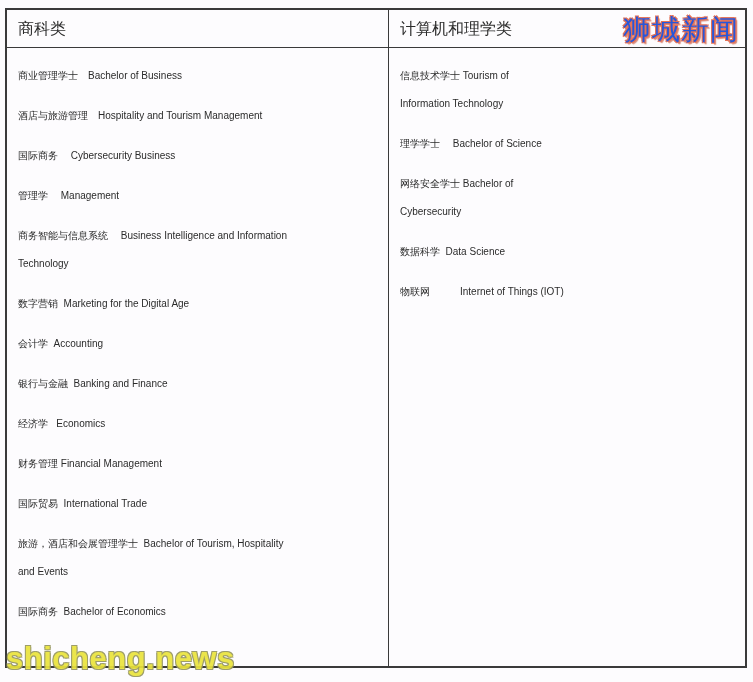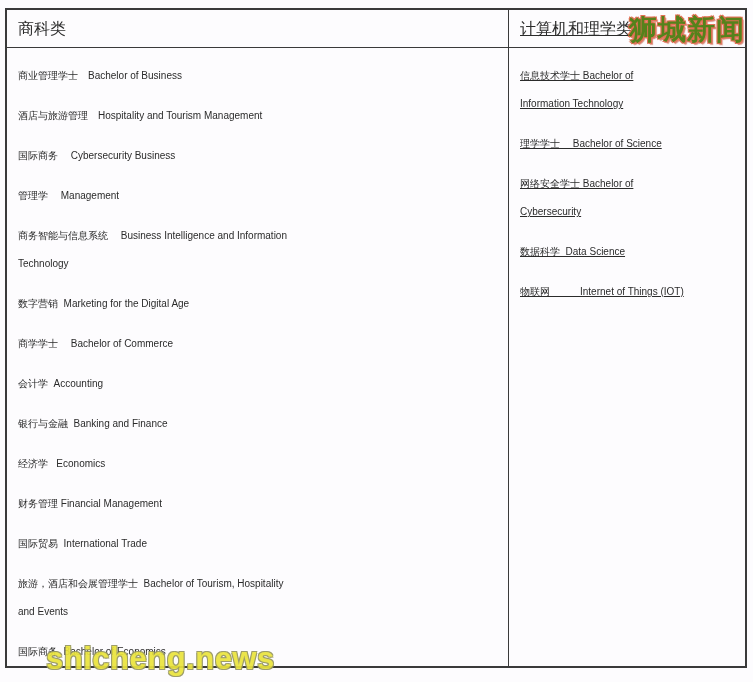--- a/index.html
+++ b/index.html
@@ -24,26 +24,25 @@
     box-sizing: border-box;
     border: 2px solid #3a3a3a;
     display: flex;
     background: transparent;
   }
   .col {
     box-sizing: border-box;
     height: 100%;
   }
   .col-left {
-    width: 502px;
+    width: 382px;
     border-right: 1.5px solid #3a3a3a;
   }
   .col-right {
     flex: 1;
-    text-decoration: underline;
   }
   .header-cell {
     box-sizing: border-box;
     height: 38px;
     line-height: 30px;
     padding: 4px 0 0 11px;
     border-bottom: 1.5px solid #3a3a3a;
     font-size: 16px;
   }
   .body-cell {
@@ -51,25 +50,25 @@
   }
   .item {
     margin: 12px 0 10px 0;
     font-size: 10px;
     line-height: 28px;
     white-space: pre;
   }
   .wm-top-right {
     position: absolute;
     top: 11px;
-    right: 8px;
+    right: 14px;
     font-size: 28px;
-    font-weight: bold;
+    font-weight: normal;
     letter-spacing: 1px;
-    color: #4d7c0f;
+    color: #1d4ed8;
     text-shadow:
       -1px -1px 0 #e26a4e,
        1px -1px 0 #e26a4e,
       -1px  1px 0 #e26a4e,
        1px  1px 0 #e26a4e,
        2px  2px 1px rgba(200, 90, 64, 0.75);
     opacity: 0.95;
   }
   .wm-bottom-left {
     position: absolute;
@@ -78,54 +77,52 @@
     font-size: 31px;
     font-weight: bold;
     letter-spacing: 0.5px;
     color: #eae43c;
     text-shadow:
       -1px -1px 0 #96965e,
        1px -1px 0 #96965e,
       -1px  1px 0 #96965e,
        1px  1px 0 #96965e;
     opacity: 0.92;
-    padding-left: 40px;
   }
 </style>
 </head>
 <body>
 
 <div class="programs-table">
 
   <div class="col col-left">
     <div class="header-cell">商科类</div>
     <div class="body-cell">
       <p class="item">商业管理学士　Bachelor of Business</p>
       <p class="item">酒店与旅游管理　Hospitality and Tourism Management</p>
       <p class="item">国际商务　 Cybersecurity Business</p>
       <p class="item">管理学　 Management</p>
       <p class="item">商务智能与信息系统　 Business Intelligence and Information
 Technology</p>
       <p class="item">数字营销  Marketing for the Digital Age</p>
-      <p class="item">商学学士　 Bachelor of Commerce</p>
       <p class="item">会计学  Accounting</p>
       <p class="item">银行与金融  Banking and Finance</p>
       <p class="item">经济学   Economics</p>
       <p class="item">财务管理 Financial Management</p>
       <p class="item">国际贸易  International Trade</p>
       <p class="item">旅游，酒店和会展管理学士  Bachelor of Tourism, Hospitality
 and Events</p>
       <p class="item">国际商务  Bachelor of Economics</p>
     </div>
   </div>
 
   <div class="col col-right">
     <div class="header-cell">计算机和理学类</div>
     <div class="body-cell">
-      <p class="item">信息技术学士 Bachelor of
+      <p class="item">信息技术学士 Tourism of
 Information Technology</p>
       <p class="item">理学学士　 Bachelor of Science</p>
       <p class="item">网络安全学士 Bachelor of
 Cybersecurity</p>
       <p class="item">数据科学  Data Science</p>
       <p class="item">物联网　　　Internet of Things (IOT)</p>
     </div>
   </div>
 
 </div>

